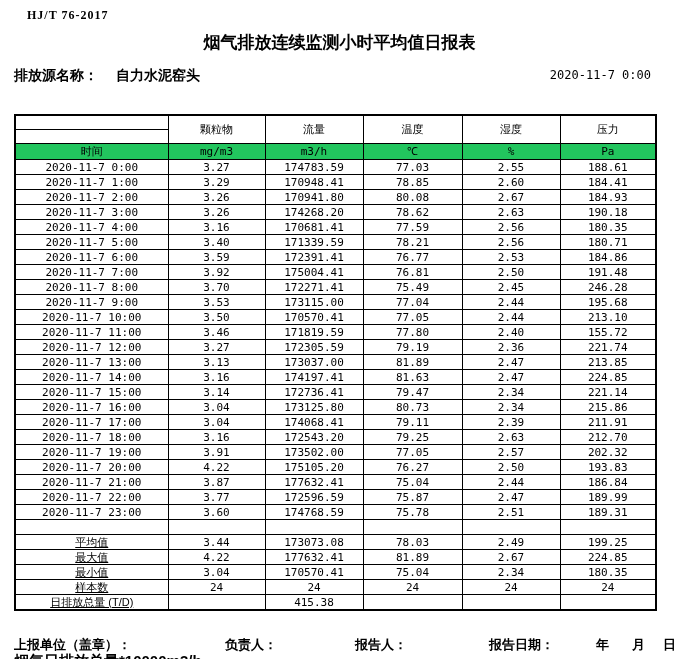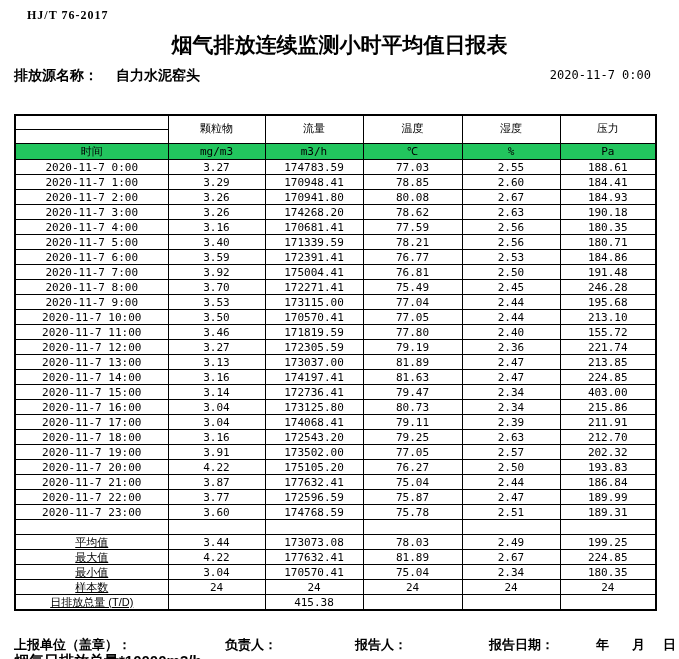--- a/index.html
+++ b/index.html
@@ -24,21 +24,21 @@
     font-weight: bold;
     letter-spacing: 1px;
     font-family: Liberation Serif, serif;
   }
   .title {
     position: absolute;
     left: 0;
     right: 0;
     top: 31px;
     text-align: center;
-    font-size: 21px;
+    font-size: 17px;
     font-weight: bold;
   }
   .source-row {
     position: absolute;
     left: 14px;
     right: 14px;
     top: 66px;
     height: 18px;
   }
   .source-label, .source-name {
@@ -76,21 +76,21 @@
     white-space: nowrap;
   }
   tr.hdr-sub td, tr.hdr-sub th { height: 13px; }
   tr.units-row td {
     background: #22c55e;
     height: 15px;
   }
   td.num, tr.units-row td.unit {
     font-family: "DejaVu Sans Mono", monospace;
   }
-  th.col-head { font-family: Liberation Mono, monospace; font-size: 12px; }
+  th.col-head { font-family: Liberation Sans, sans-serif; font-size: 12px; }
   tr.spacer-row td { height: 14px; }
   td.sum-label { text-decoration: underline; }
   .footer-note {
     position: absolute;
     left: 14px;
     top: 652px;
     font-size: 15px;
     font-weight: bold;
   }
   .footer-fields {
@@ -275,21 +275,21 @@
           <td class="num">81.63</td>
           <td class="num">2.47</td>
           <td class="num">224.85</td>
         </tr>
         <tr>
           <td class="num">2020-11-7 15:00</td>
           <td class="num">3.14</td>
           <td class="num">172736.41</td>
           <td class="num">79.47</td>
           <td class="num">2.34</td>
-          <td class="num">403.00</td>
+          <td class="num">221.14</td>
         </tr>
         <tr>
           <td class="num">2020-11-7 16:00</td>
           <td class="num">3.04</td>
           <td class="num">173125.80</td>
           <td class="num">80.73</td>
           <td class="num">2.34</td>
           <td class="num">215.86</td>
         </tr>
         <tr>

